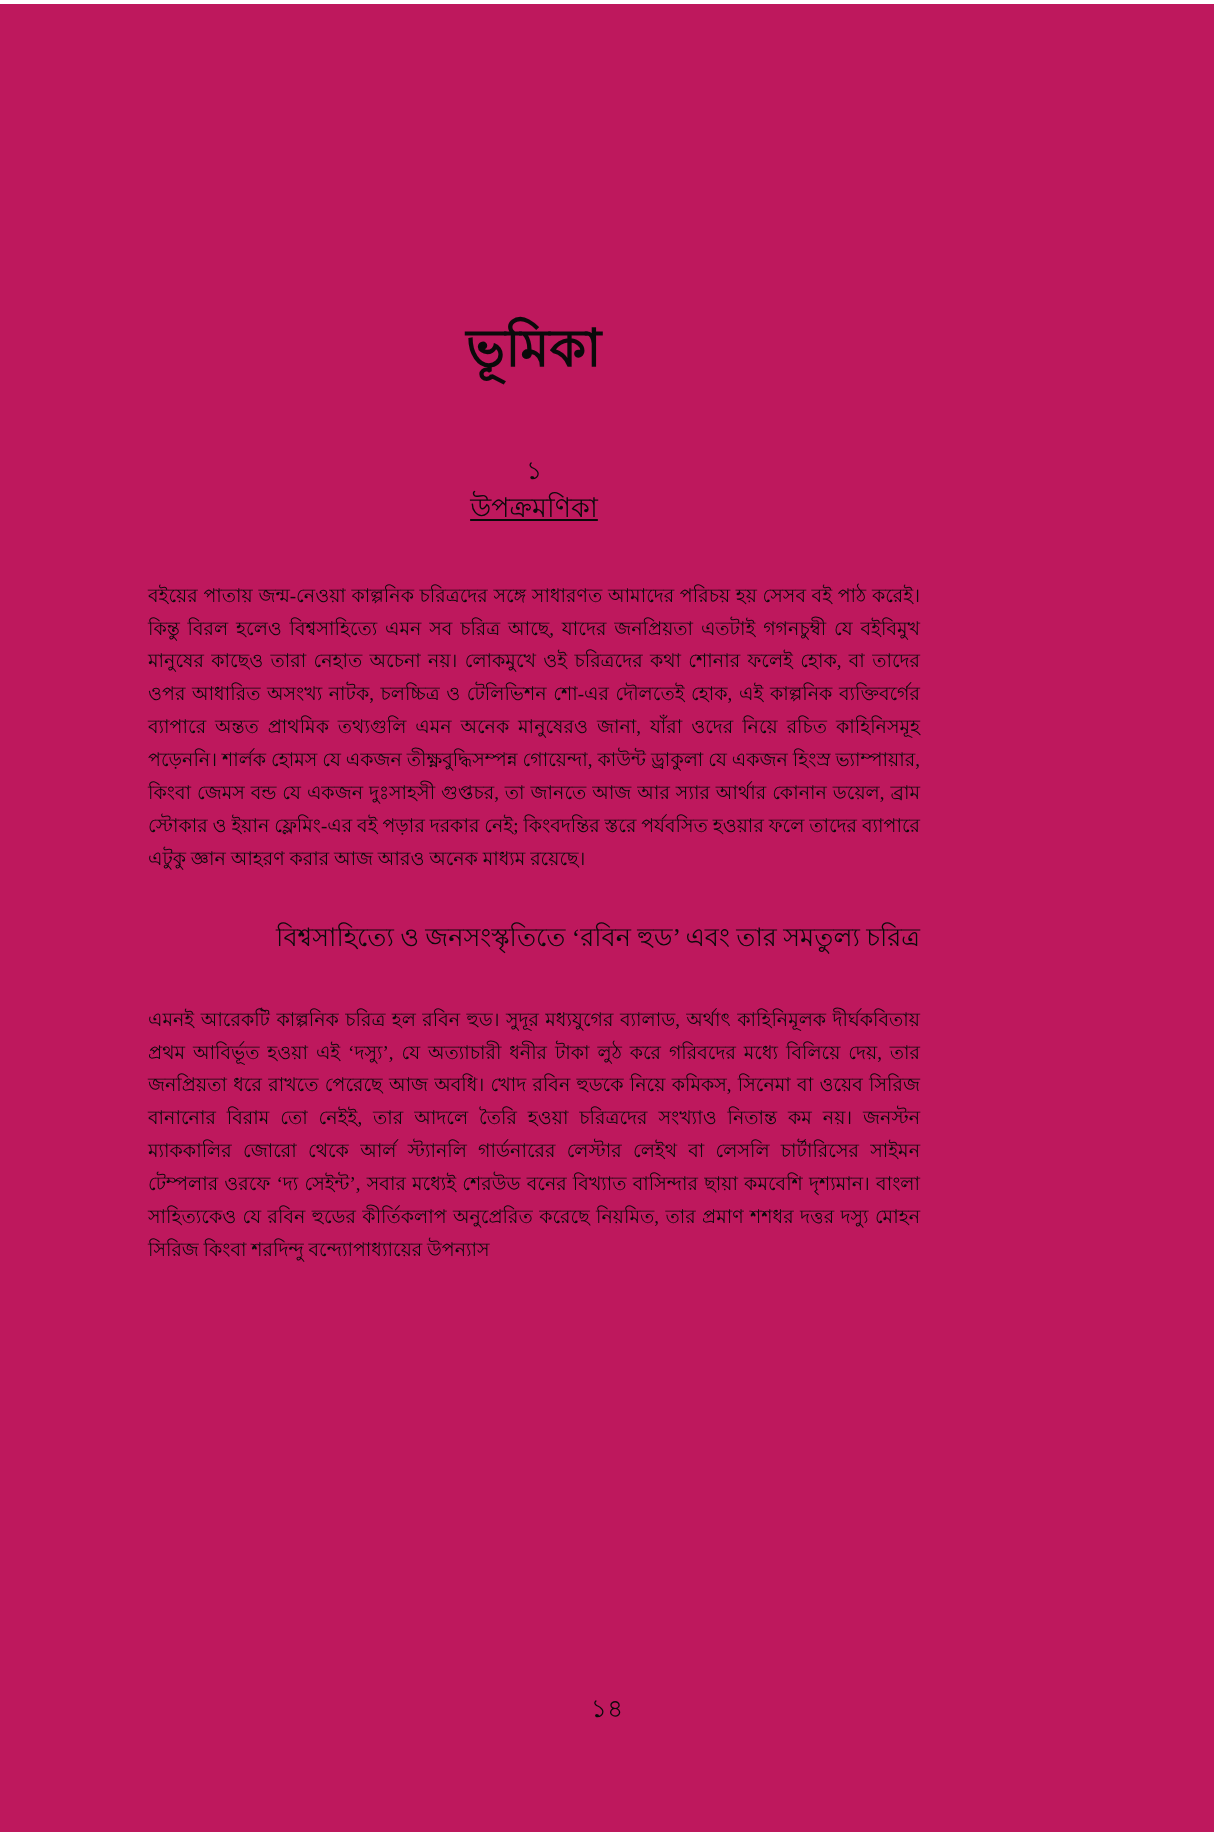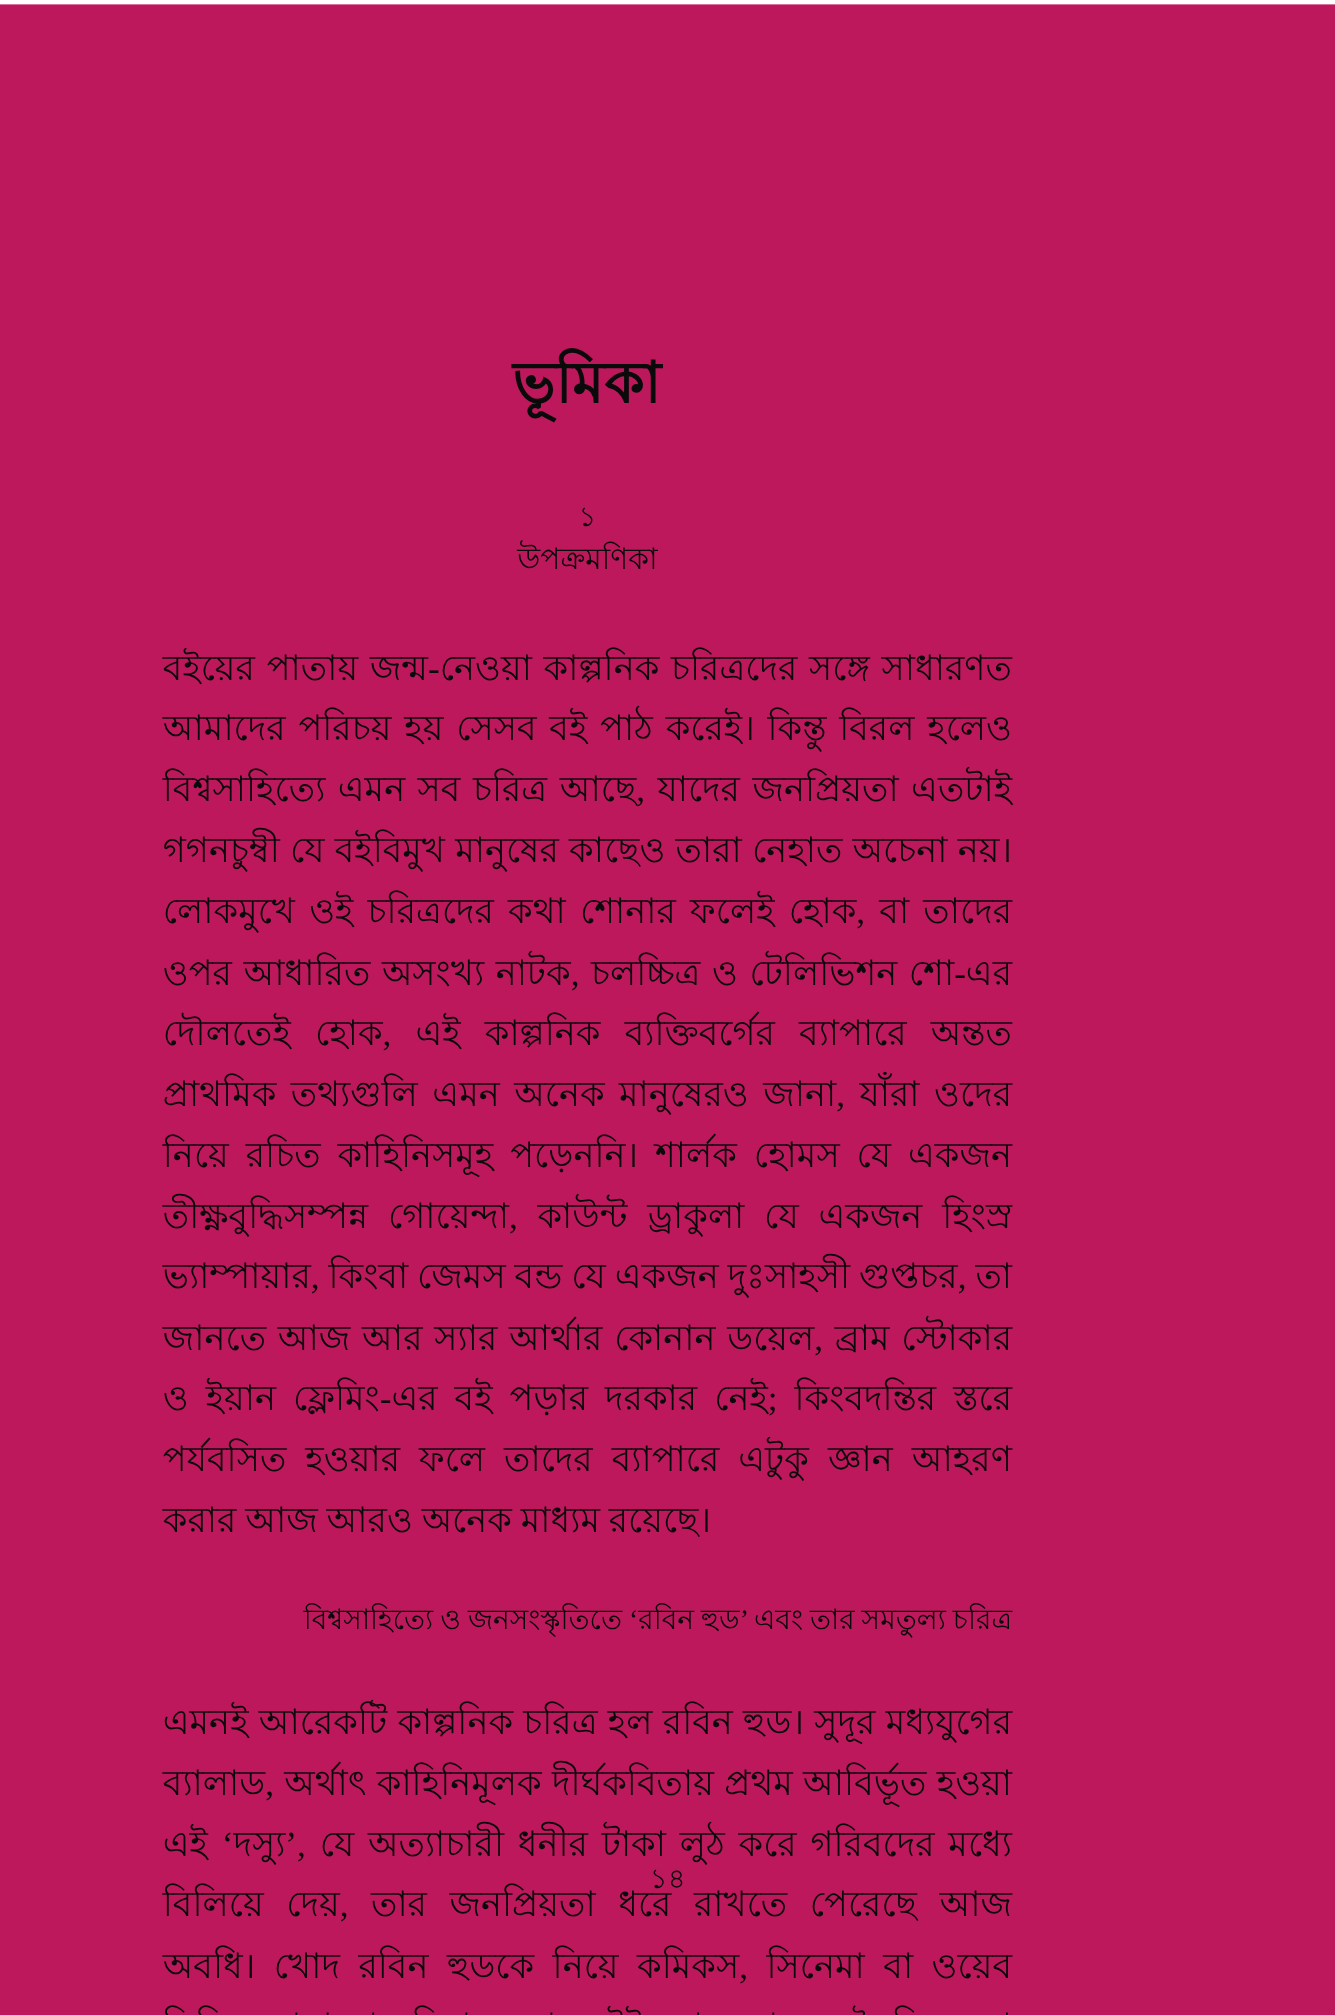--- a/index.html
+++ b/index.html
@@ -40,25 +40,26 @@
     line-height: 1.2;
     margin-top: 75px;
     font-weight: 400;
   }
   .section-title {
     text-align: center;
     font-size: 27px;
     line-height: 1.25;
     margin-top: 6px;
     font-weight: 400;
+    text-decoration: underline;
   }
   .body-paragraph {
     text-align: justify;
     text-justify: inter-word;
-    font-size: 32px;
+    font-size: 19px;
     line-height: 1.73;
     margin: 0;
     hyphens: none;
   }
   .first-paragraph {
     margin-top: 54px;
   }
   .subheading {
     text-align: right;
     font-size: 25.5px;

